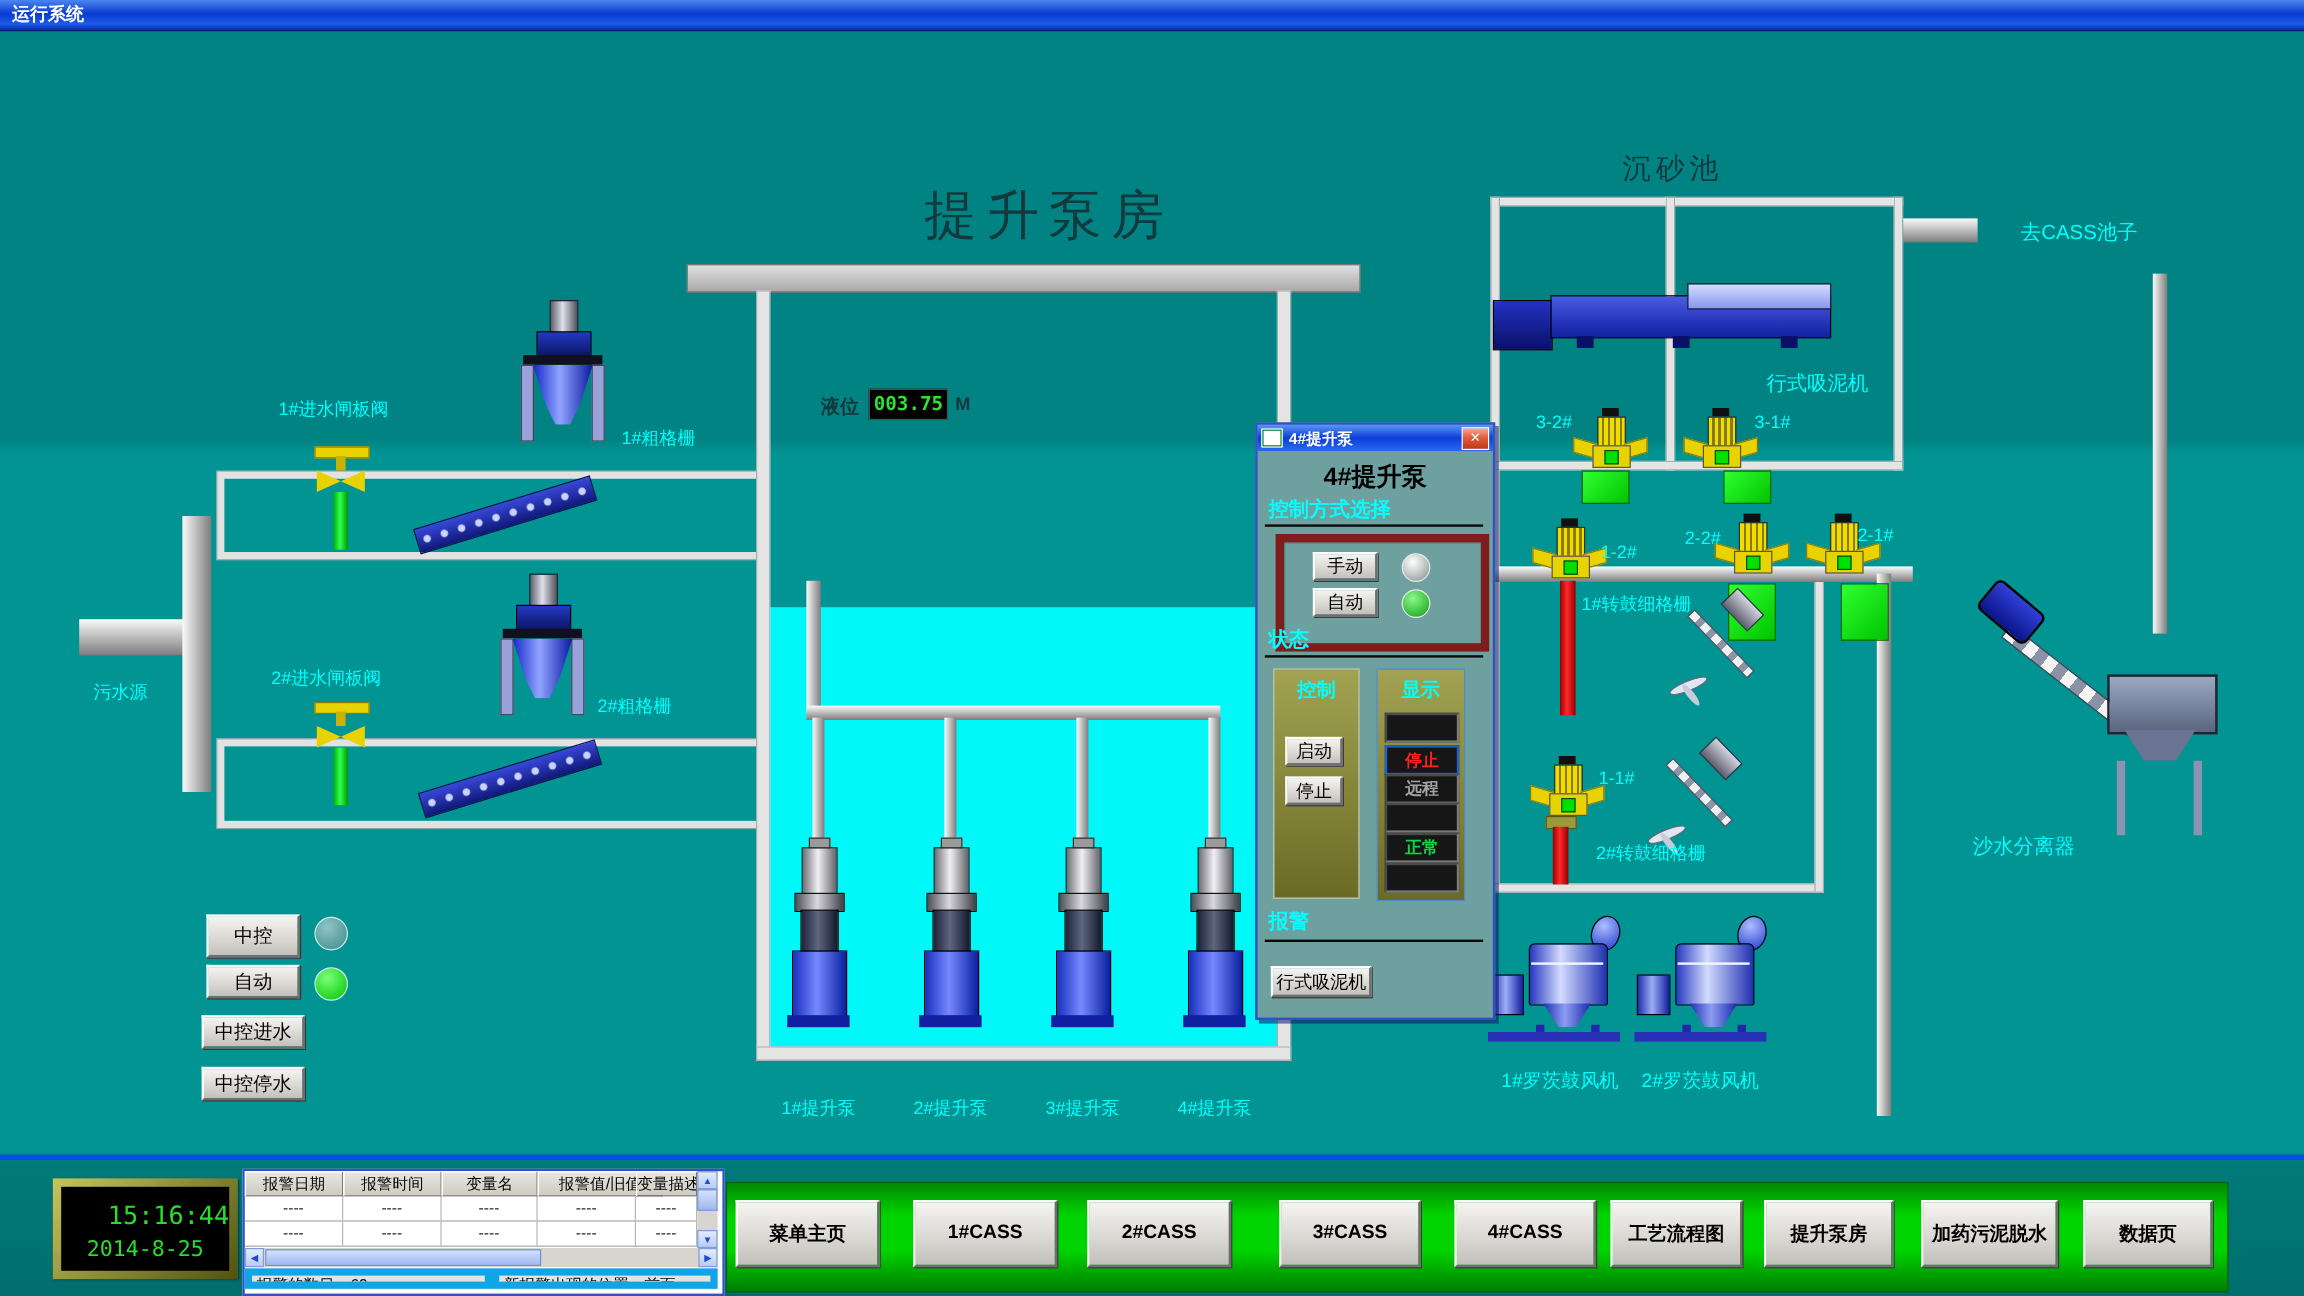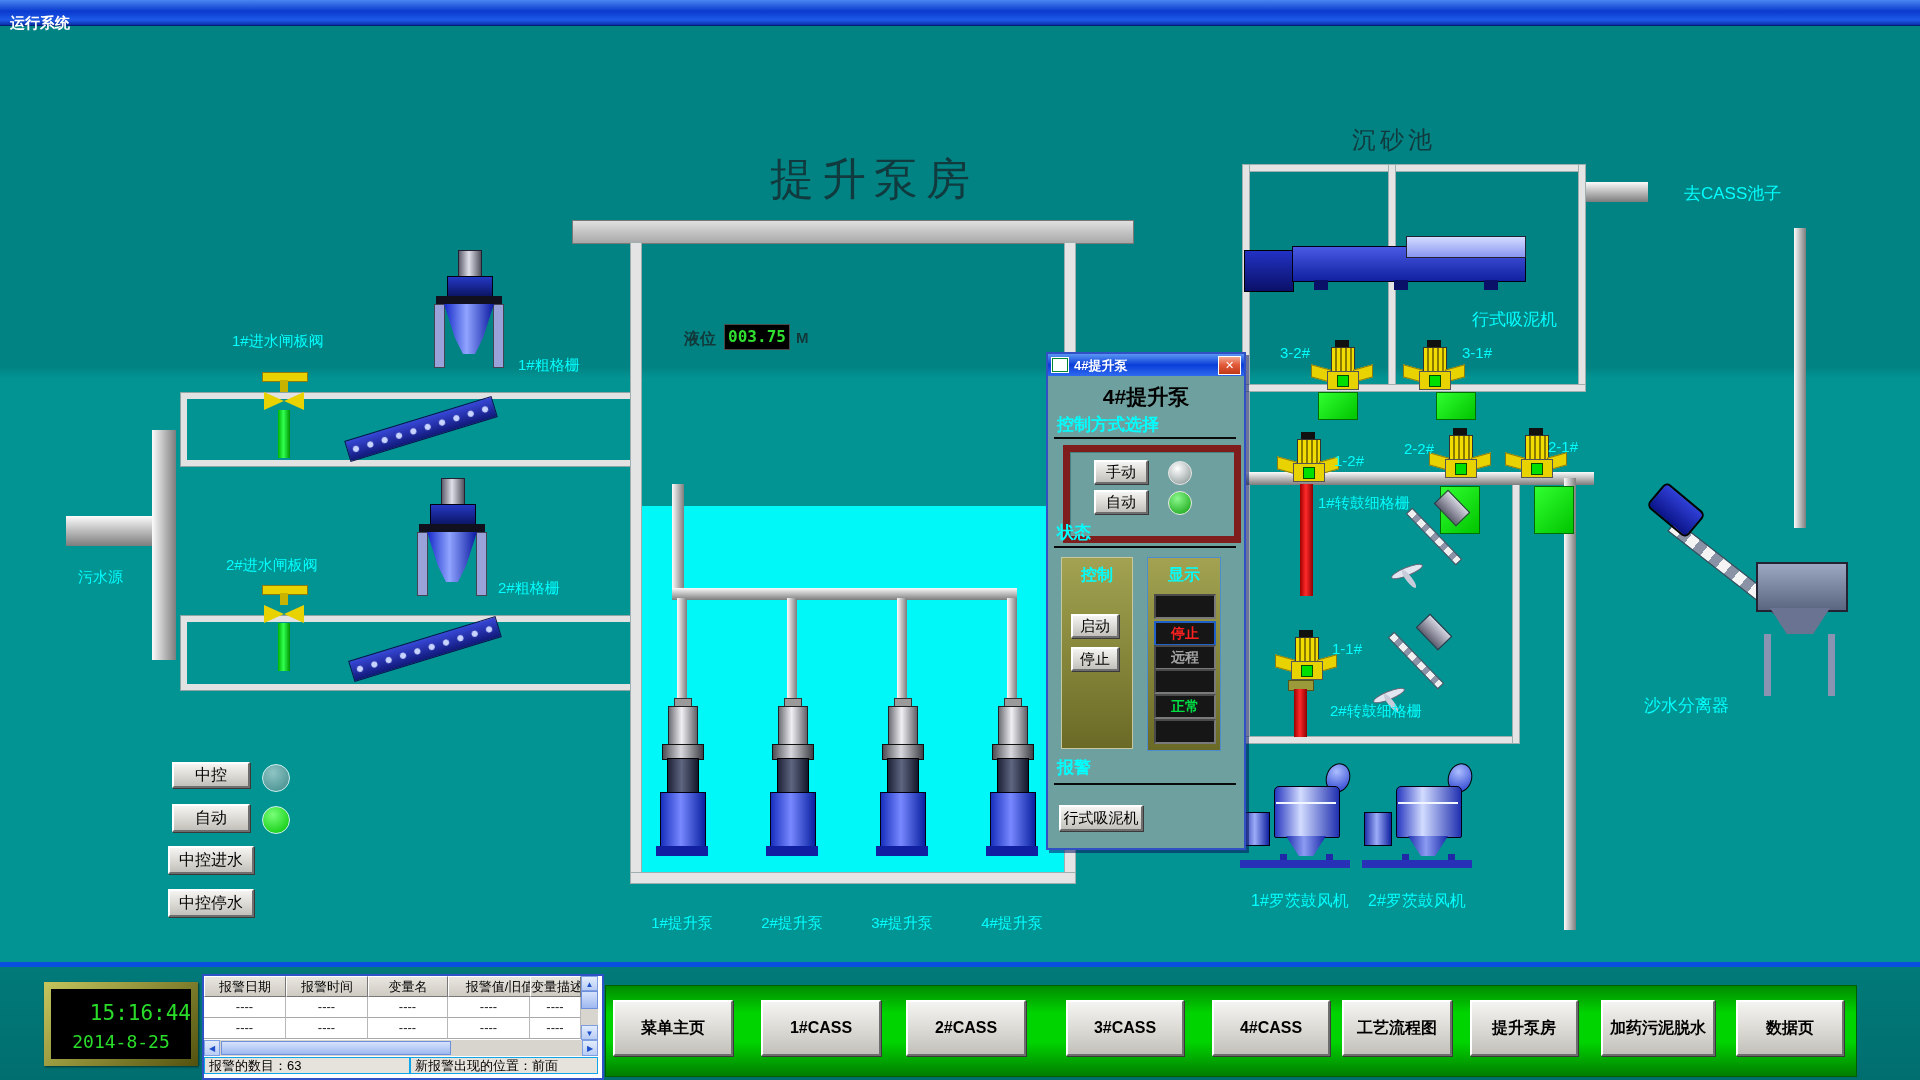--- a/index.html
+++ b/index.html
@@ -4,21 +4,21 @@
 <style>
   html,body{margin:0;padding:0;background:#222;}
   #screen{position:relative;width:1920px;height:1080px;overflow:hidden;
     font-family:"Liberation Sans","DejaVu Sans",sans-serif;
     background:linear-gradient(180deg,#028383 0%,#028383 34%,#029393 35%,#029393 100%);}
   .abs{position:absolute;}
   
   .titlebar{position:absolute;left:0;top:0;width:1920px;height:25px;
     background:linear-gradient(180deg,#4A86F0 0%,#0A3ACF 45%,#1E5AE8 80%,#0A2EA8 100%);
     border-bottom:1px solid #041E78;}
-  .titletext{position:absolute;left:10px;top:14px;color:#FFF;font-weight:bold;font-size:15px;}
+  .titletext{position:absolute;left:10px;top:3px;color:#FFF;font-weight:bold;font-size:15px;}
   
   .cy{color:#00FFFF;font-size:15px;white-space:nowrap;}
   .cy17{color:#00FFFF;font-size:17px;white-space:nowrap;}
   .dark-serif{color:#103A3E;font-family:"Liberation Serif","DejaVu Serif",serif;white-space:nowrap;}
   
   .ph{background:linear-gradient(180deg,#FBFBFB 0%,#C2C2C2 45%,#7D7D7D 100%);}
   .pv{background:linear-gradient(90deg,#FBFBFB 0%,#C2C2C2 45%,#7D7D7D 100%);}
   .wl{background:#E4E4E4;box-shadow:0 0 0 1px #9FAFAF inset;}
   .chan{border:6px solid #E2E2E2;box-shadow:0 0 0 1px #8FA5A5;}
   .redp{background:linear-gradient(90deg,#9E0000,#FF2A2A 45%,#8E0000);}
@@ -145,21 +145,21 @@
   .clock-date{position:absolute;left:0;top:42px;width:100%;text-align:center;color:#2ADD2A;font-family:"DejaVu Sans Mono","Liberation Mono",monospace;font-size:18px;}
   
   .alarmblk{position:absolute;left:202px;top:974px;width:398px;height:102px;background:#FFF;border:2px solid #3052C8;}
   .alarmblk div{position:absolute;box-sizing:border-box;}
   .ath{height:21px;background:linear-gradient(180deg,#E8E6E0,#CFCBC2);border:1px solid;border-color:#FFF #787878 #787878 #FFF;
     font-size:13px;color:#000;text-align:center;line-height:19px;overflow:hidden;white-space:nowrap;}
   .atc{height:21px;border-right:1px solid #B8B8B8;border-bottom:1px solid #A8A8A8;font-size:13px;color:#222;text-align:center;line-height:20px;}
   .sb-track{background:#D8D5CE;}
   .sb-btn{background:linear-gradient(180deg,#E2ECFE,#B8CCF4);border:1px solid #7E9EE0;color:#1E4EC8;font-size:8px;text-align:center;}
   .sb-thumb{background:linear-gradient(180deg,#D6E2FC,#9EB8F0);border:1px solid #6E90DC;}
-  .atstatus{height:17px;background:#E6E3DC;border:1px solid #0ea5e9;font-size:13px;color:#000;line-height:15px;padding-left:4px;white-space:nowrap;overflow:hidden;}
+  .atstatus{height:17px;background:#E6E3DC;border:6px solid #0ea5e9;font-size:13px;color:#000;line-height:15px;padding-left:4px;white-space:nowrap;overflow:hidden;}
   
   .navstrip{position:absolute;left:606px;top:986px;width:1250px;height:90px;
     background:linear-gradient(180deg,#008A00 0%,#00D400 30%,#00D400 62%,#007E00 100%);box-shadow:0 0 0 1px #005E00;}
   .navstrip .b3d{top:14px;height:56px;}
 </style>
 </head>
 <body>
 
 <div id="screen">
 
@@ -208,21 +208,21 @@
     <div class="cs-motor"></div>
       <div class="cs-head"></div>
     <div class="cs-bar"></div>
       <div class="cs-legl"></div>
     <div class="cs-legr"></div>
       <div class="cs-bowl"></div>
   </div>
   <div class="belt" style="left:344px;top:418px;"></div>
   <div class="belt" style="left:348px;top:638px;"></div>
 
-  <button class="b3d" style="left:172px;top:762px;width:78px;height:26px;">中控</button>
+  <button class="b3d" style="left:172px;top:762px;width:78px;height:36px;">中控</button>
   <span class="circ c-teal" style="left:262px;top:764px;"></span>
   <button class="b3d" style="left:172px;top:804px;width:78px;height:28px;">自动</button>
   <span class="circ c-green" style="left:262px;top:806px;"></span>
   <button class="b3d" style="left:168px;top:846px;width:86px;height:28px;">中控进水</button>
   <button class="b3d" style="left:168px;top:889px;width:86px;height:28px;">中控停水</button>
 
   <div class="abs" style="left:572px;top:220px;width:560px;height:22px;background:linear-gradient(180deg,#E0E0E0,#A8A8A8);border:1px solid #787878;"></div>
   <div class="abs" style="left:640px;top:506px;width:424px;height:368px;background:#00F8F8;"></div>
   <div class="abs wl" style="left:630px;top:242px;width:12px;height:642px;"></div>
   <div class="abs wl" style="left:1064px;top:242px;width:12px;height:642px;"></div>

